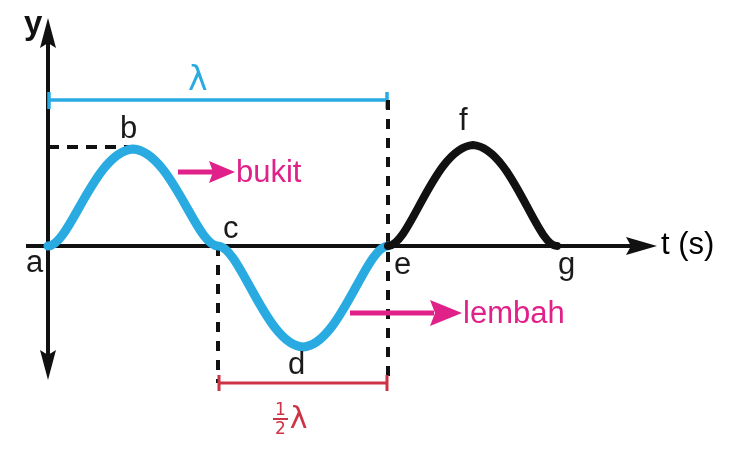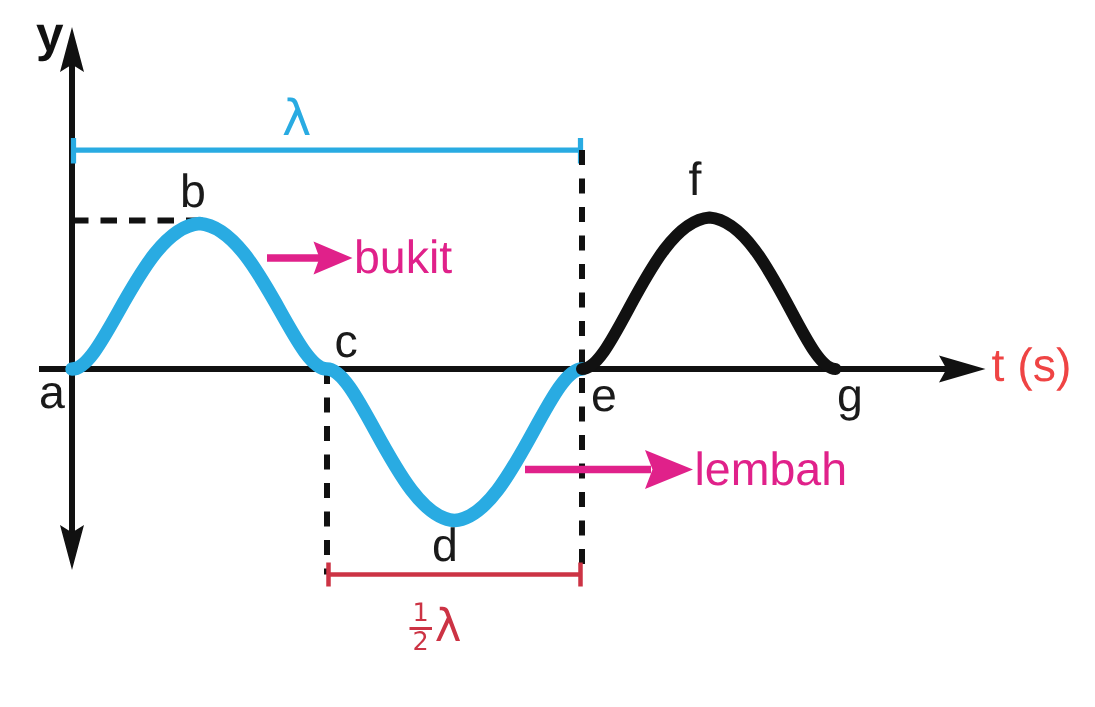--- a/index.html
+++ b/index.html
@@ -32,21 +32,21 @@
     font-size: 31px;
     color: #1a1a1a;
   }
   .lbl-axis {
     font-size: 33px;
     font-weight: bold;
     color: #111111;
   }
   .lbl-axis-t {
     font-size: 31px;
-    color: #ef4444;
+    color: #000000;
     font-weight: normal;
   }
   .lbl-pink {
     font-size: 31px;
     color: #e0218a;
   }
   .lbl-lambda {
     font-size: 33px;
     color: #29abe2;
     font-family: "DejaVu Sans", sans-serif;

